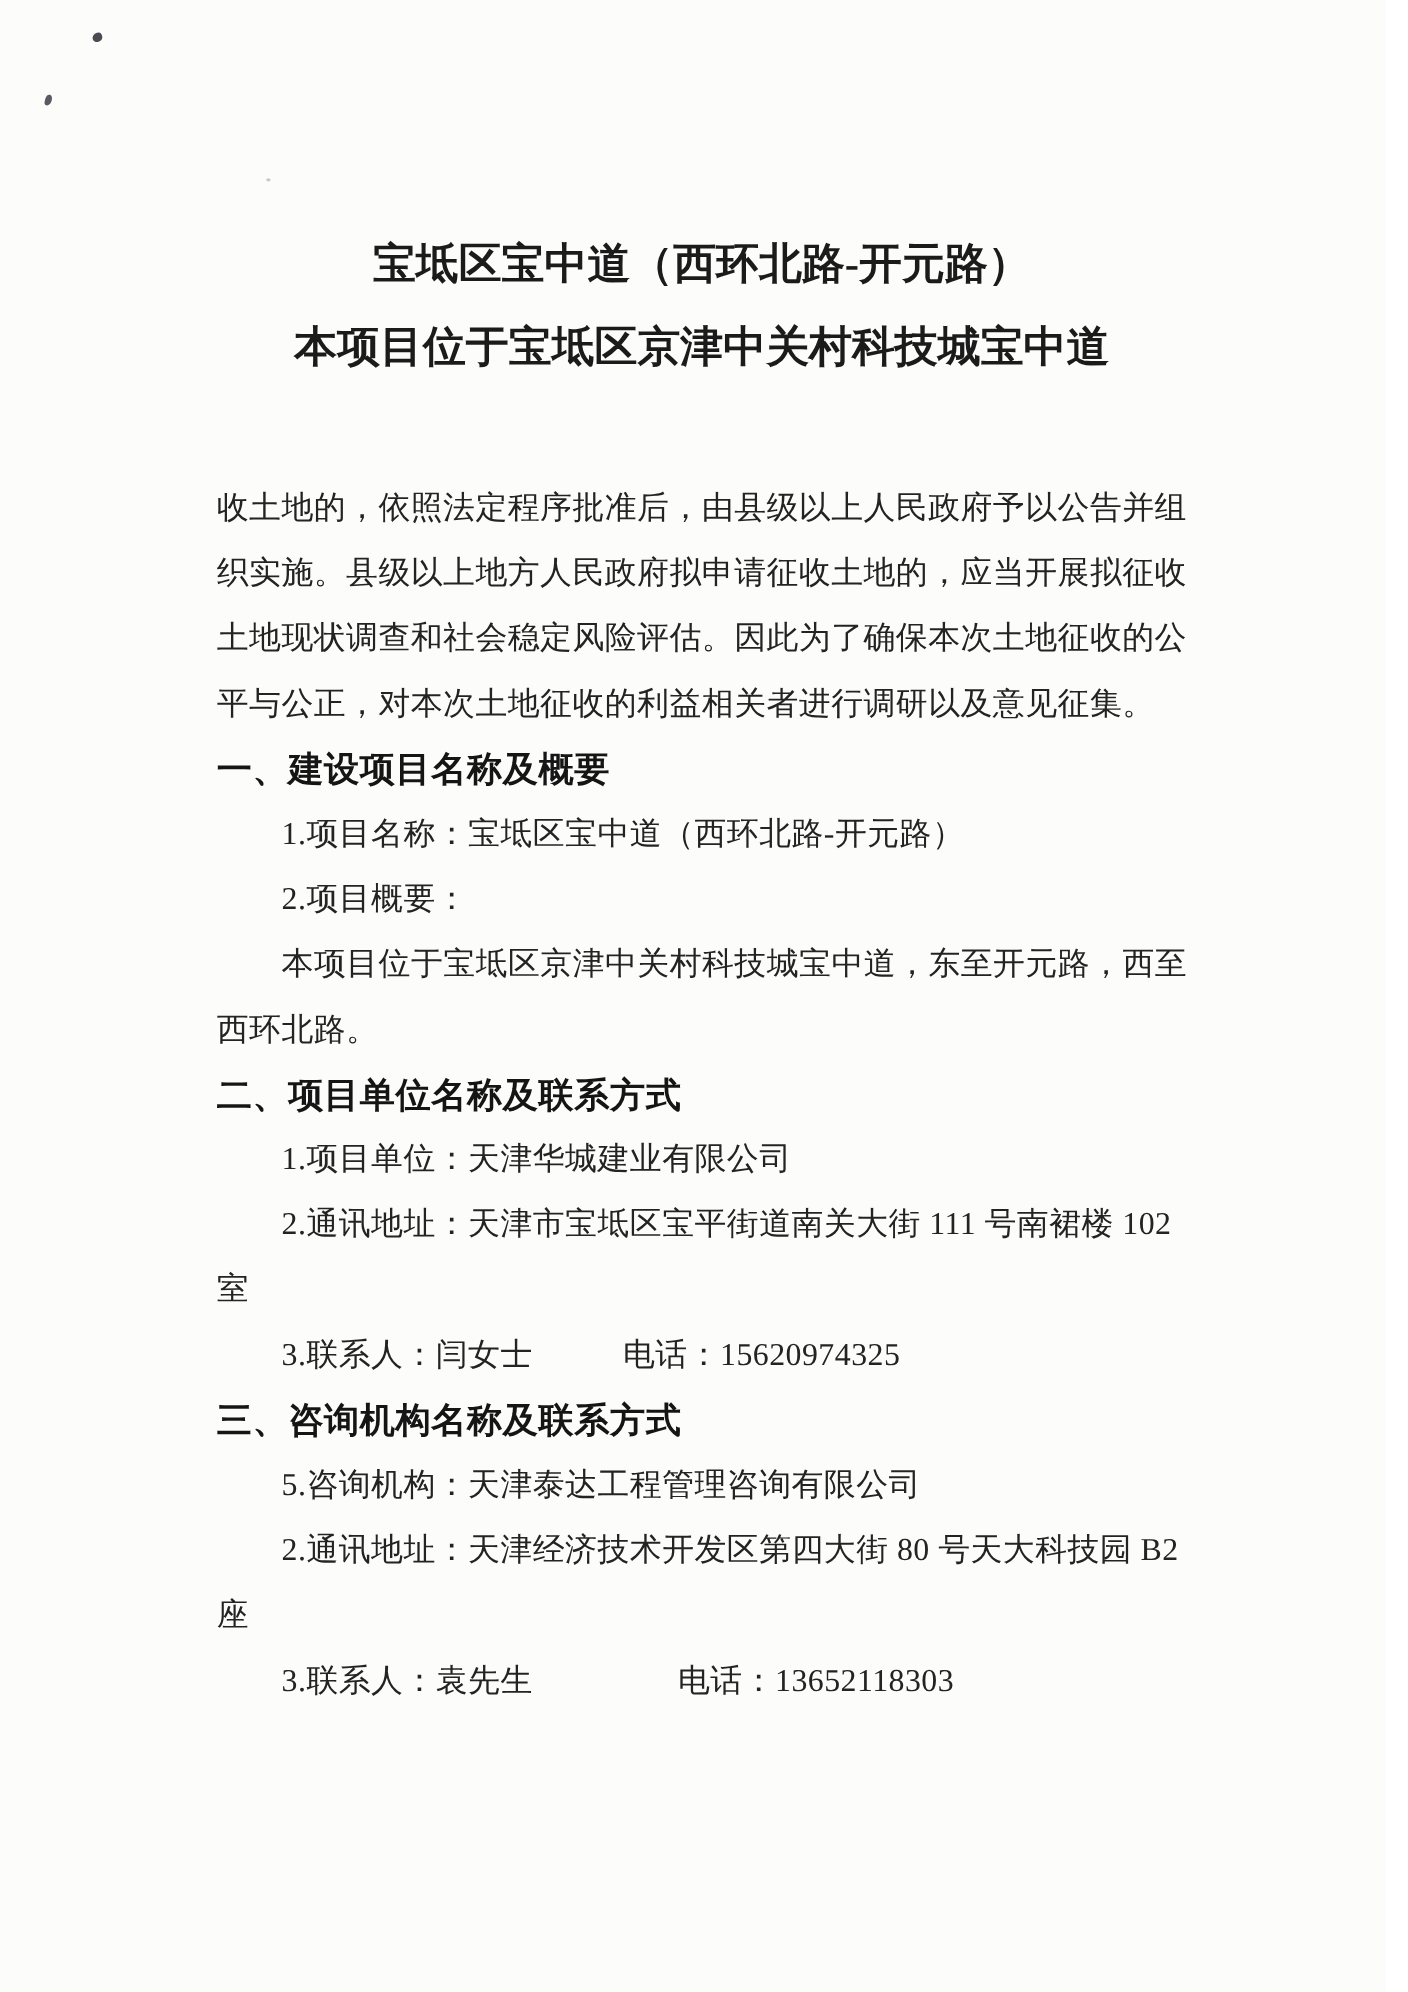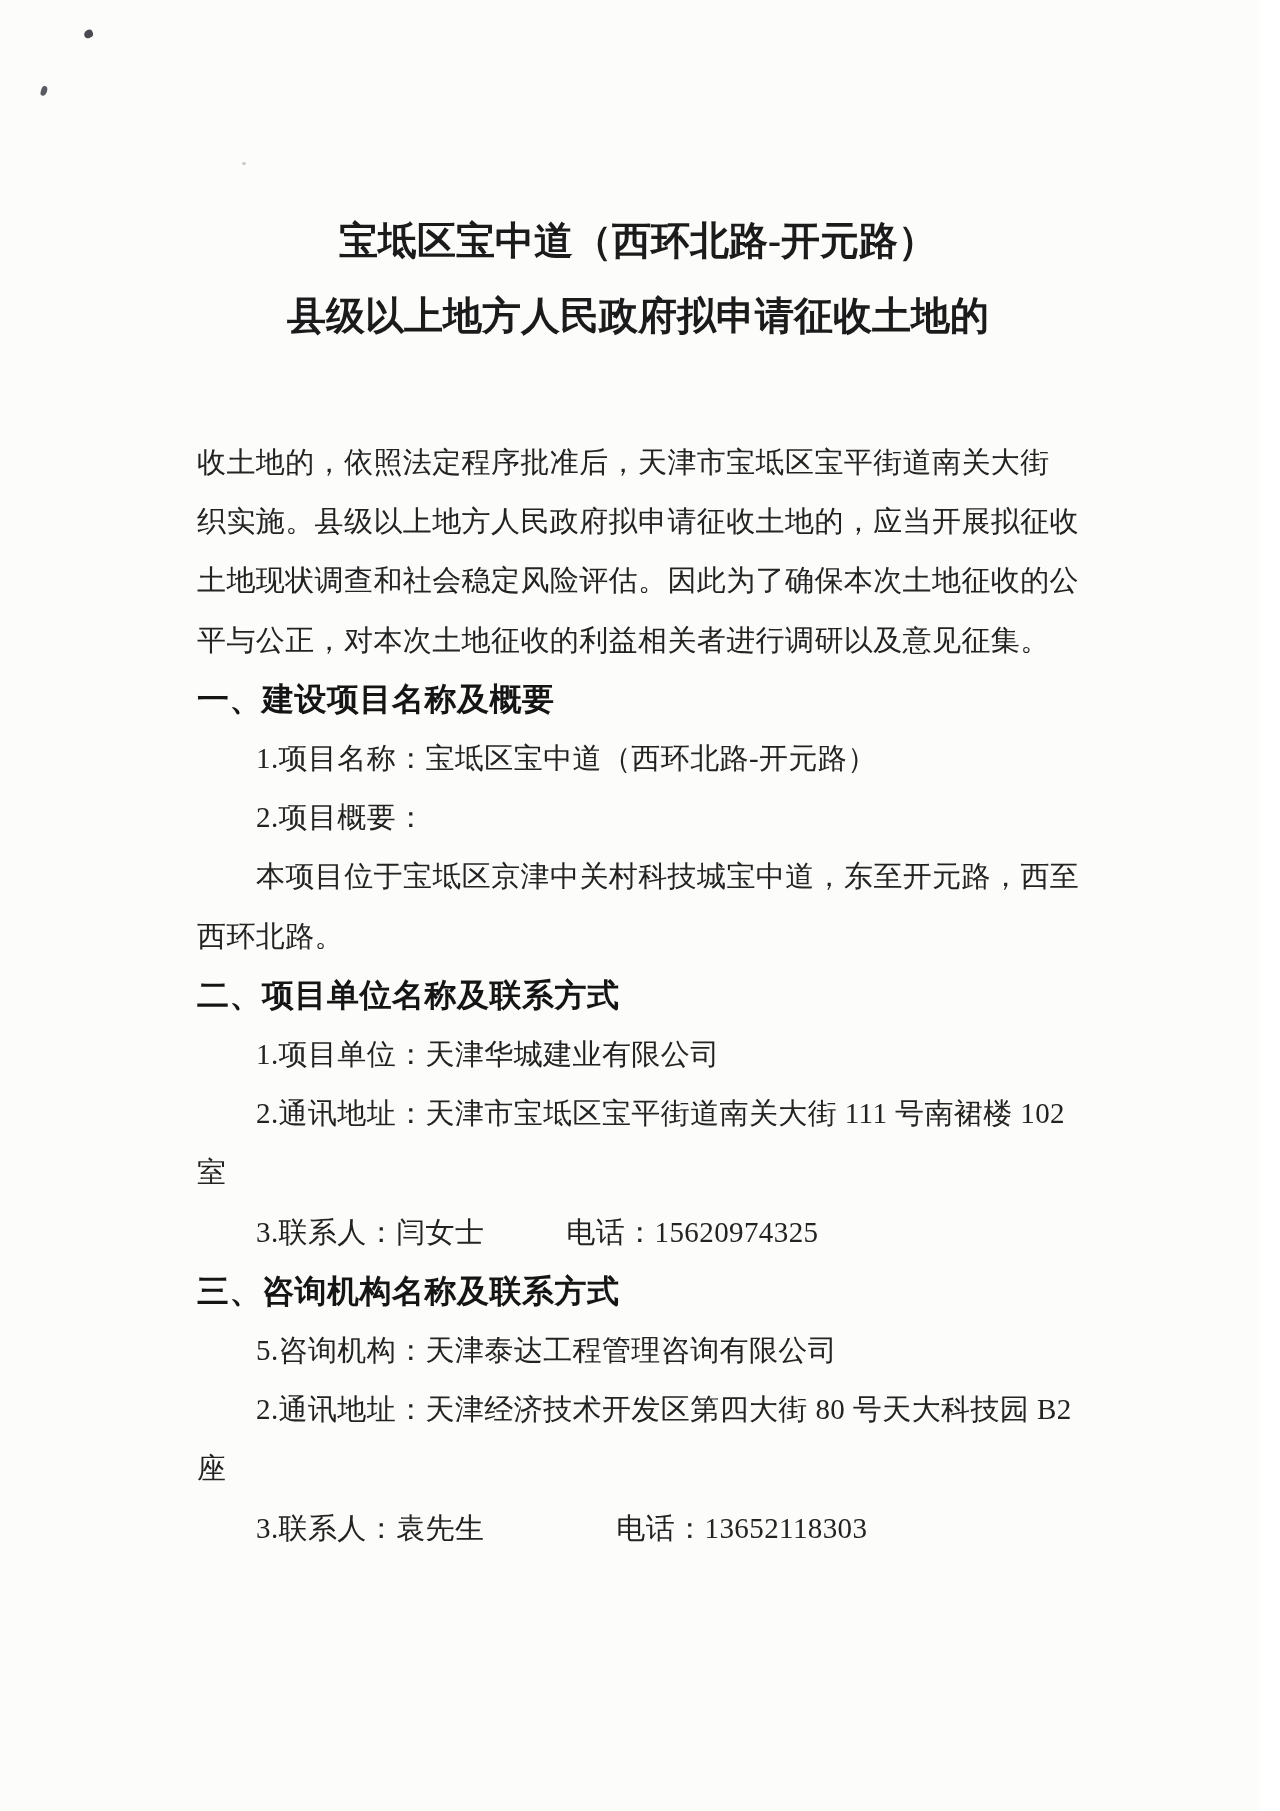--- a/index.html
+++ b/index.html
@@ -70,23 +70,23 @@
   .edge-fleck { position: absolute; width: 3px; }
   .speck { position: absolute; }
 </style>
 </head>
 <body>
 
 <div class="page">
   <div class="edge-line"></div>
   <div class="content">
     <div class="title-line">宝坻区宝中道（西环北路-开元路）</div>
-    <div class="title-line">县级以上地方人民政府拟申请征收土地的</div>
+    <div class="title-line">本项目位于宝坻区京津中关村科技城宝中道</div>
     <div class="body-lines">
-        <div class="line body"><span>收土地的，依照法定程序批准后，天津市宝坻区宝平街道南关大街</span></div>
+        <div class="line body"><span>收土地的，依照法定程序批准后，由县级以上人民政府予以公告并组</span></div>
         <div class="line body"><span>织实施。县级以上地方人民政府拟申请征收土地的，应当开展拟征收</span></div>
         <div class="line body"><span>土地现状调查和社会稳定风险评估。因此为了确保本次土地征收的公</span></div>
         <div class="line body"><span>平与公正，对本次土地征收的利益相关者进行调研以及意见征集。</span></div>
         <div class="line heading"><span>一、建设项目名称及概要</span></div>
         <div class="line body indent"><span>1.项目名称：宝坻区宝中道（西环北路-开元路）</span></div>
         <div class="line body indent"><span>2.项目概要：</span></div>
         <div class="line body indent"><span>本项目位于宝坻区京津中关村科技城宝中道，东至开元路，西至</span></div>
         <div class="line body"><span>西环北路。</span></div>
         <div class="line heading"><span>二、项目单位名称及联系方式</span></div>
         <div class="line body indent"><span>1.项目单位：天津华城建业有限公司</span></div>

